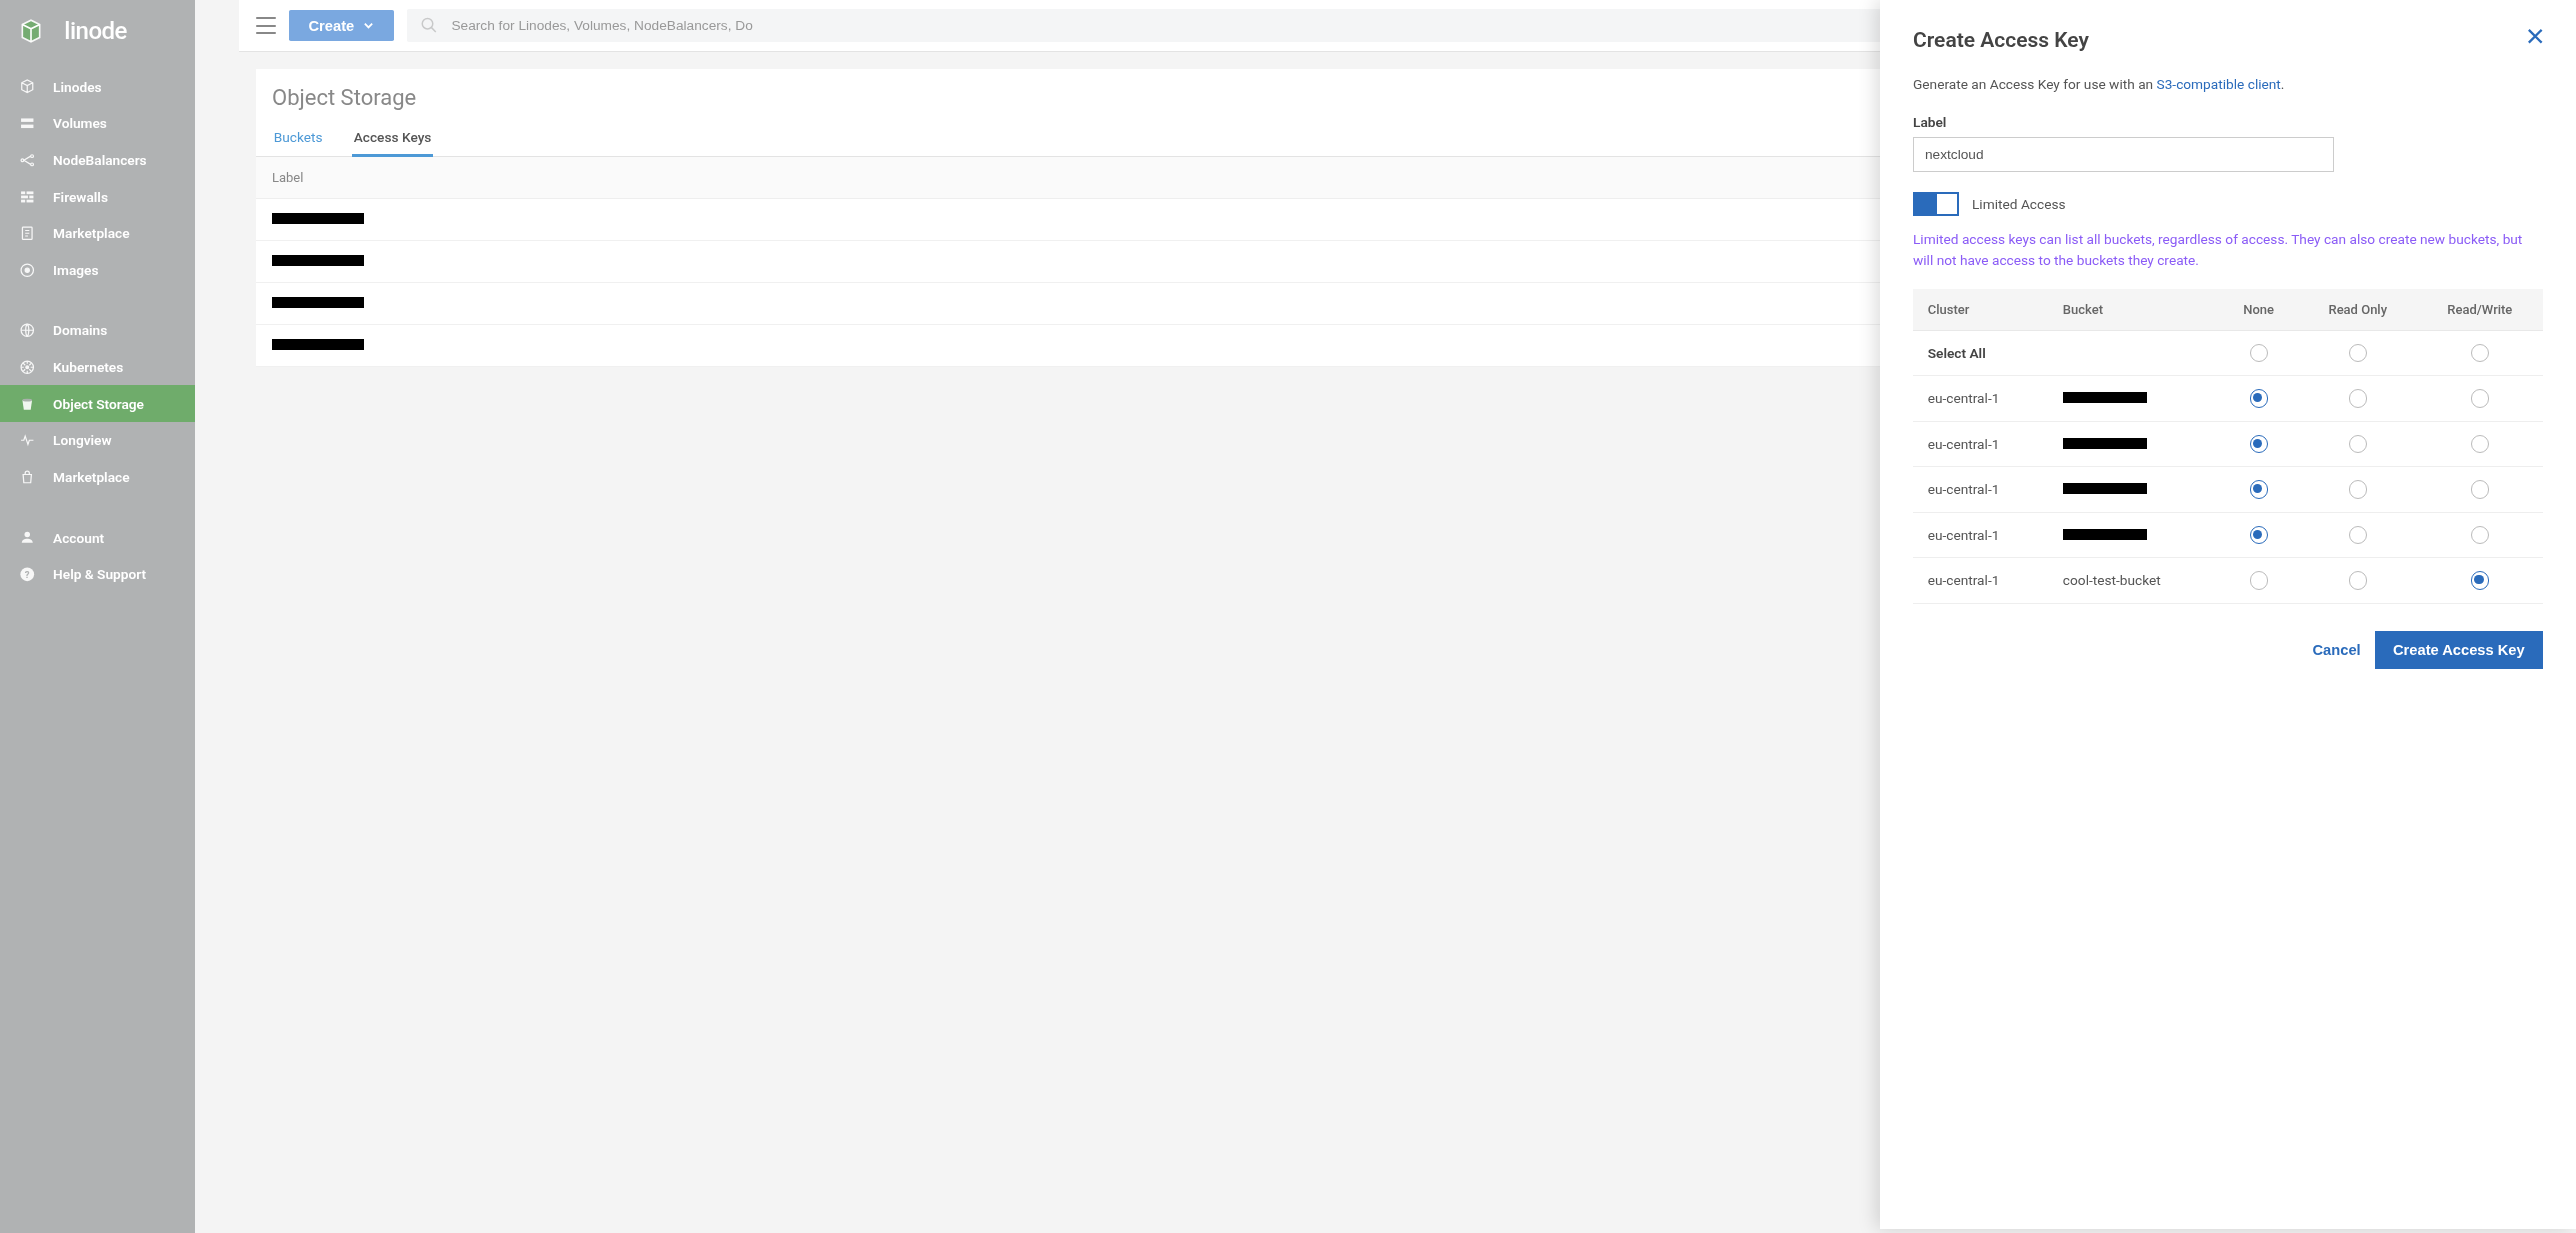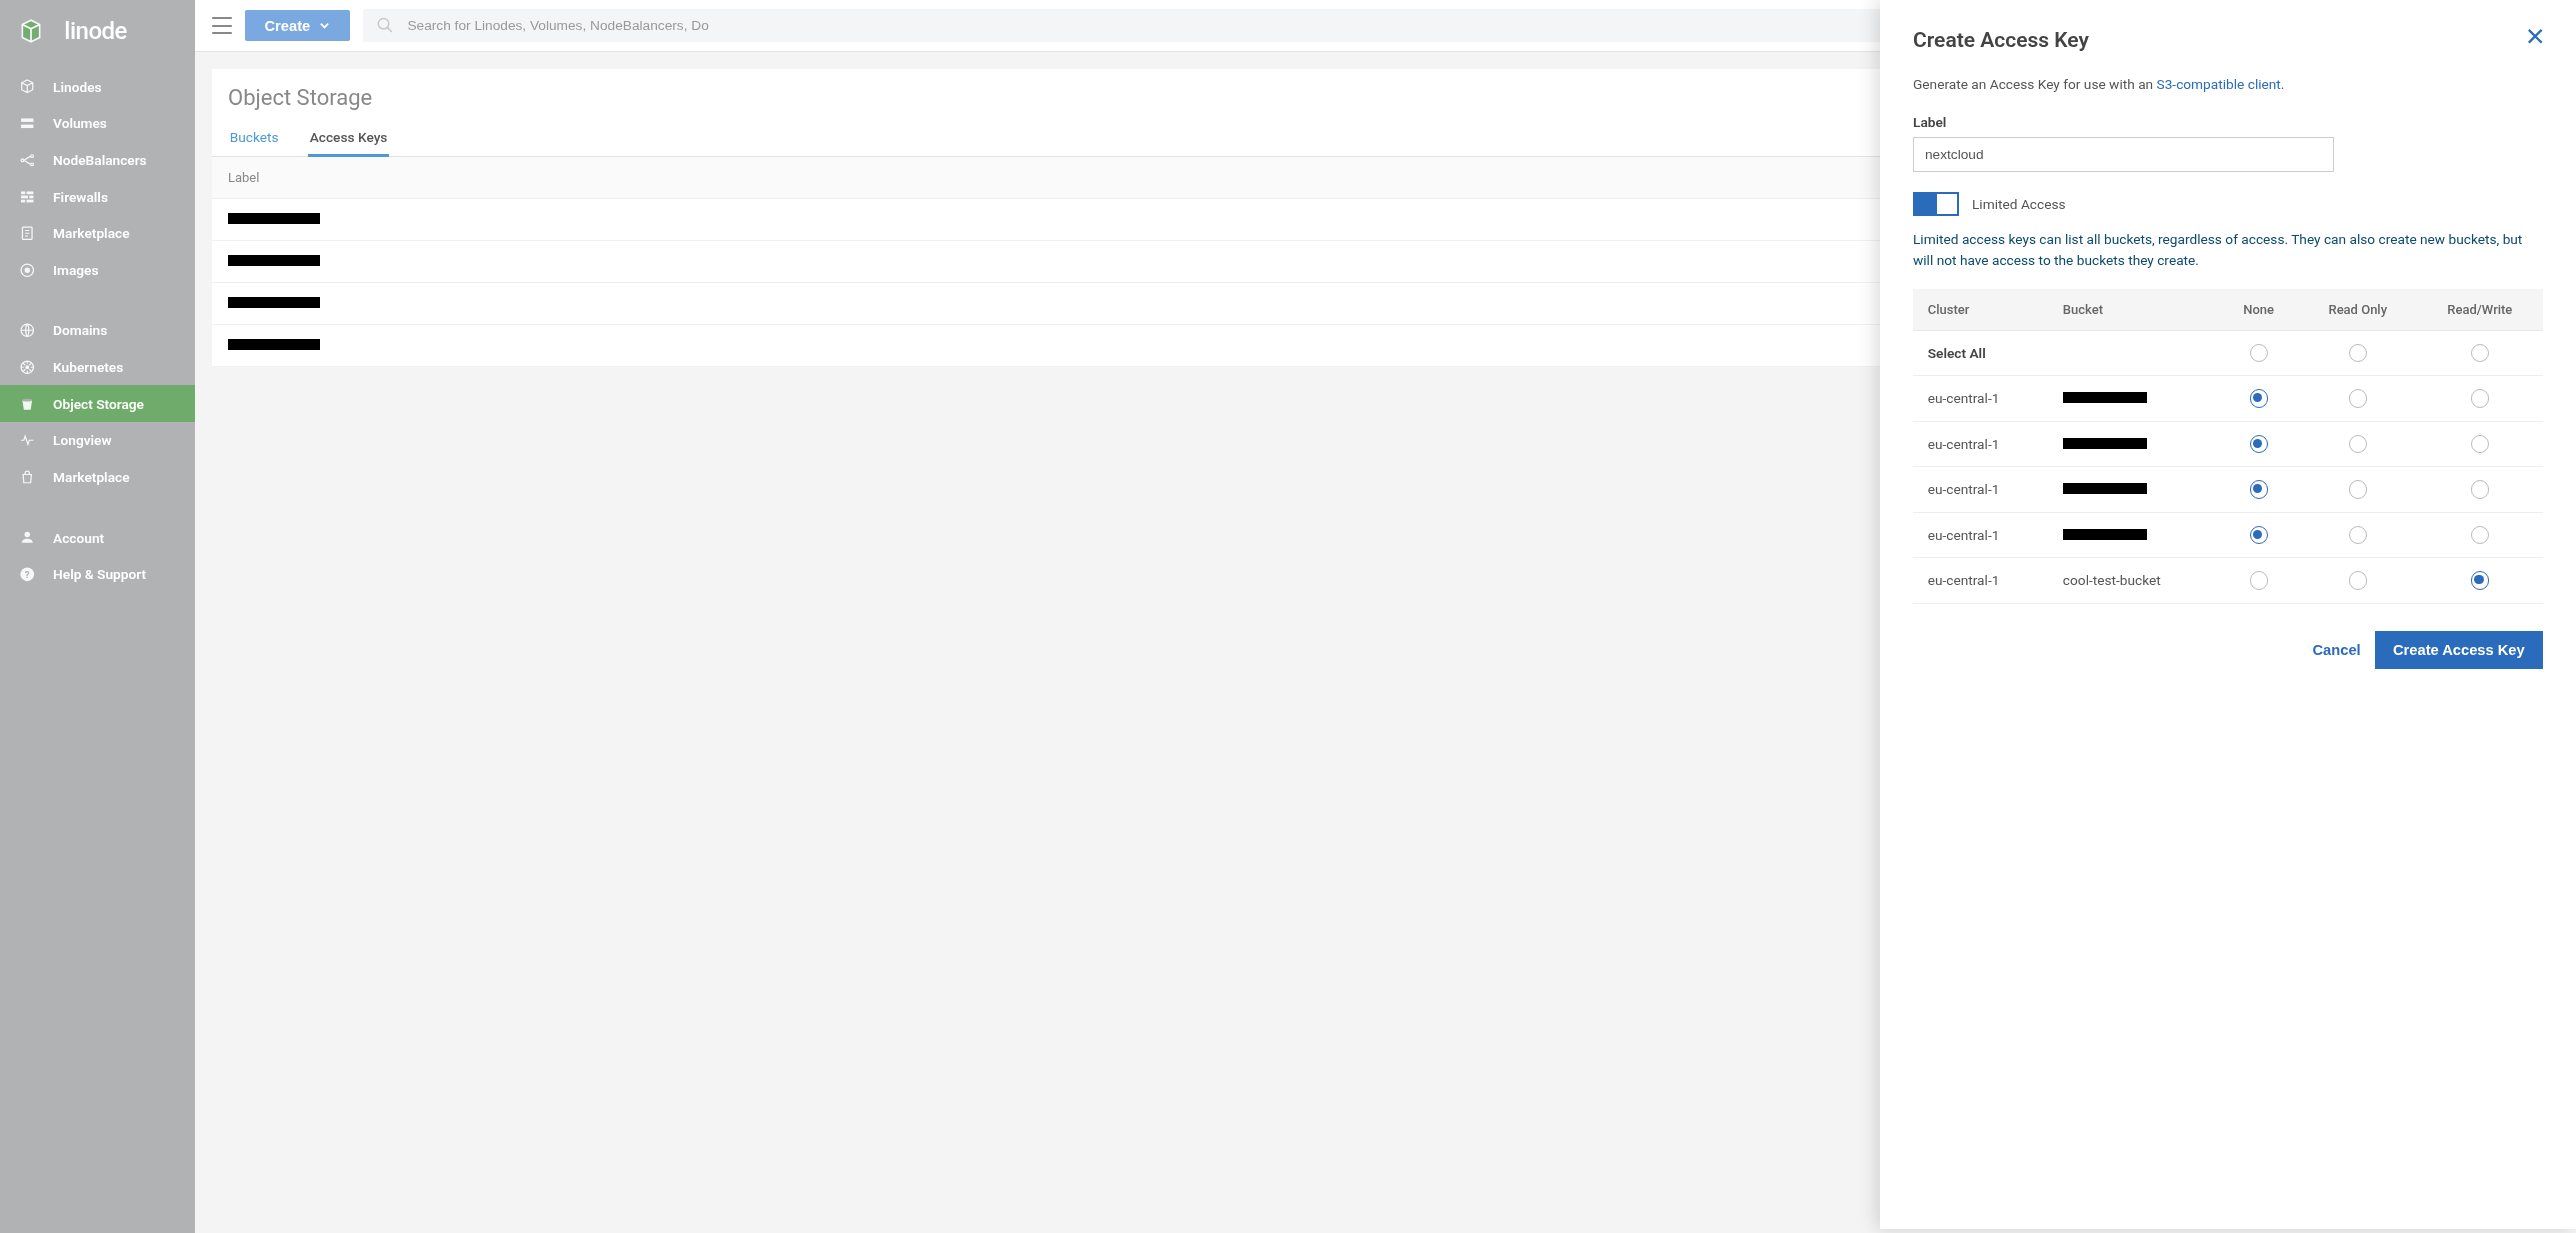--- a/index.html
+++ b/index.html
@@ -13,21 +13,21 @@
     .logo-cube { width: 26px; height: 26px; }
     .logo-text { font-size: 24px; font-weight: 500; letter-spacing: -0.5px; }
     
     .nav-section { margin-top: 7.3px; }
     .nav-item { display: flex; align-items: center; gap: 16.5px; padding: 9.2px 18.3px; cursor: pointer; font-size: 13.7px; font-weight: 600; }
     .nav-item.active { background: #6fac6b; }
     .nav-item .nav-icon { width: 18.3px; height: 18.3px; display: flex; align-items: center; justify-content: center; opacity: 0.9; }
     .nav-divider { height: 16.5px; }
     
     
-    .main { flex: 1; background: #f4f4f4; position: relative; overflow: hidden; }
+    .main { flex: 1; background: #f4f4f4; position: relative; overflow: hidden; padding-left: 44px; }
     .topbar { display: flex; align-items: center; padding: 9.2px 16.5px; gap: 13px; background: #fff; border-bottom: 0.9px solid #e3e3e3; }
     .hamburger { width: 20px; height: 16.5px; display: flex; flex-direction: column; justify-content: space-between; cursor: pointer; }
     .hamburger span { height: 1.8px; background: #888; border-radius: 0.9px; }
     .create-btn { background: #7aa8e0; color: #fff; border: none; padding: 7.3px 20px; font-size: 14.7px; font-weight: 600; border-radius: 1.8px; display: flex; align-items: center; gap: 9.2px; cursor: pointer; }
     .create-btn svg { width: 11px; height: 11px; }
     .search-wrap { flex: 1; display: flex; align-items: center; background: #f4f5f6; border-radius: 1.8px; padding: 7.3px 13px; gap: 13px; }
     .search-wrap svg { width: 18.3px; height: 18.3px; opacity: 0.4; }
     .search-wrap input { border: none; background: transparent; font-size: 13.7px; width: 100%; outline: none; color: #555; }
     .search-wrap input::placeholder { color: #999; }
     
@@ -56,21 +56,21 @@
     .drawer-desc a { color: #2a6bbb; text-decoration: none; }
     
     .field-label { font-size: 13.7px; font-weight: 600; color: #444; margin-bottom: 7.3px; display: block; }
     .text-input { width: 421px; padding: 9.2px 11px; border: 0.9px solid #ccc; font-size: 13.7px; color: #555; outline: none; }
     
     .toggle-row { display: flex; align-items: center; gap: 13px; margin: 20px 0 13px; }
     .toggle { width: 46px; height: 24px; background: #2a6bbb; position: relative; cursor: pointer; }
     .toggle::after { content: ""; position: absolute; right: 1.8px; top: 1.8px; width: 20px; height: 20px; background: #fff; }
     .toggle-label { font-size: 13.7px; color: #555; }
     
-    .note { font-size: 13.7px; color: #0c4a6e; line-height: 1.5; margin-bottom: 18.3px; }
+    .note { font-size: 13.7px; color: #8b5cf6; line-height: 1.5; margin-bottom: 18.3px; }
     
     .perm-table { width: 100%; border-collapse: collapse; }
     .perm-table th { background: #f5f5f5; padding: 13px 14.7px; text-align: left; font-size: 13px; font-weight: 500; color: #666; border-bottom: 0.9px solid #e8e8e8; }
     .perm-table th.center { text-align: center; }
     .perm-table td { padding: 13px 14.7px; font-size: 13.7px; color: #555; border-bottom: 0.9px solid #eee; }
     .perm-table td.center { text-align: center; }
     .perm-table .select-all td { font-weight: 600; color: #444; }
     .redacted-sm { display: inline-block; width: 84px; height: 11px; background: #000; }
     
     .radio { display: inline-block; width: 18.3px; height: 18.3px; border: 1.8px solid #bbb; border-radius: 50%; cursor: pointer; vertical-align: middle; position: relative; }

